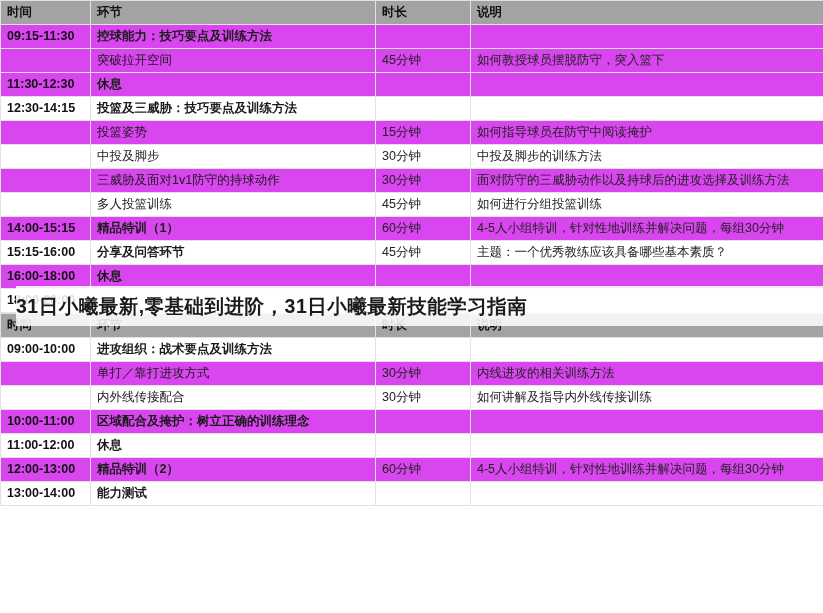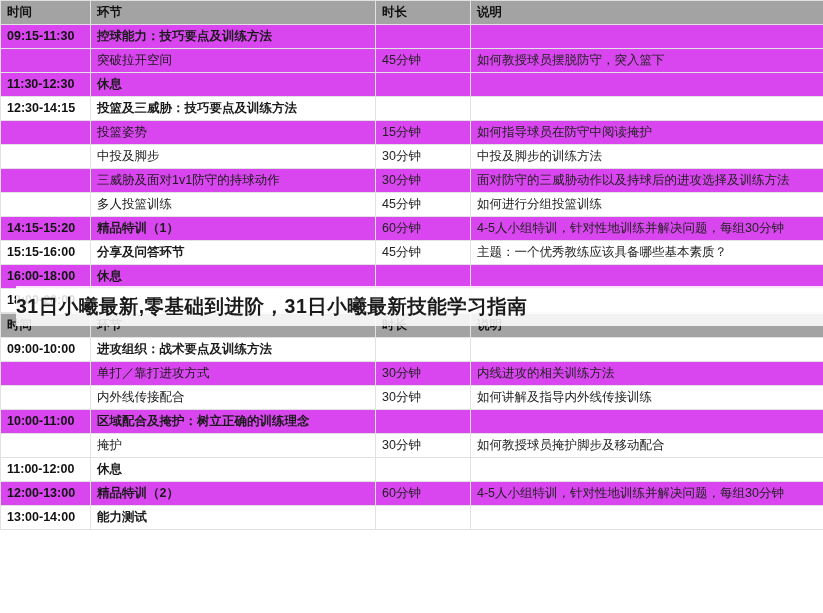--- a/index.html
+++ b/index.html
@@ -139,21 +139,21 @@
         <td class="dur">30分钟</td>
         <td class="desc">面对防守的三威胁动作以及持球后的进攻选择及训练方法</td>
       </tr>
       <tr>
         <td class="time"></td>
         <td class="sess">多人投篮训练</td>
         <td class="dur">45分钟</td>
         <td class="desc">如何进行分组投篮训练</td>
       </tr>
       <tr class="alt">
-        <td class="time">14:15-15:20</td>
+        <td class="time">14:00-15:15</td>
         <td class="sess head">精品特训（1）</td>
         <td class="dur">60分钟</td>
         <td class="desc">4-5人小组特训，针对性地训练并解决问题，每组30分钟</td>
       </tr>
       <tr>
         <td class="time">15:15-16:00</td>
         <td class="sess head">分享及问答环节</td>
         <td class="dur">45分钟</td>
         <td class="desc">主题：一个优秀教练应该具备哪些基本素质？</td>
       </tr>
@@ -206,26 +206,20 @@
         <td class="dur">30分钟</td>
         <td class="desc">如何讲解及指导内外线传接训练</td>
       </tr>
       <tr class="alt">
         <td class="time">10:00-11:00</td>
         <td class="sess head">区域配合及掩护：树立正确的训练理念</td>
         <td class="dur"></td>
         <td class="desc"></td>
       </tr>
       <tr>
-        <td class="time"></td>
-        <td class="sess">掩护</td>
-        <td class="dur">30分钟</td>
-        <td class="desc">如何教授球员掩护脚步及移动配合</td>
-      </tr>
-      <tr>
         <td class="time">11:00-12:00</td>
         <td class="sess head">休息</td>
         <td class="dur"></td>
         <td class="desc"></td>
       </tr>
       <tr class="alt">
         <td class="time">12:00-13:00</td>
         <td class="sess head">精品特训（2）</td>
         <td class="dur">60分钟</td>
         <td class="desc">4-5人小组特训，针对性地训练并解决问题，每组30分钟</td>

